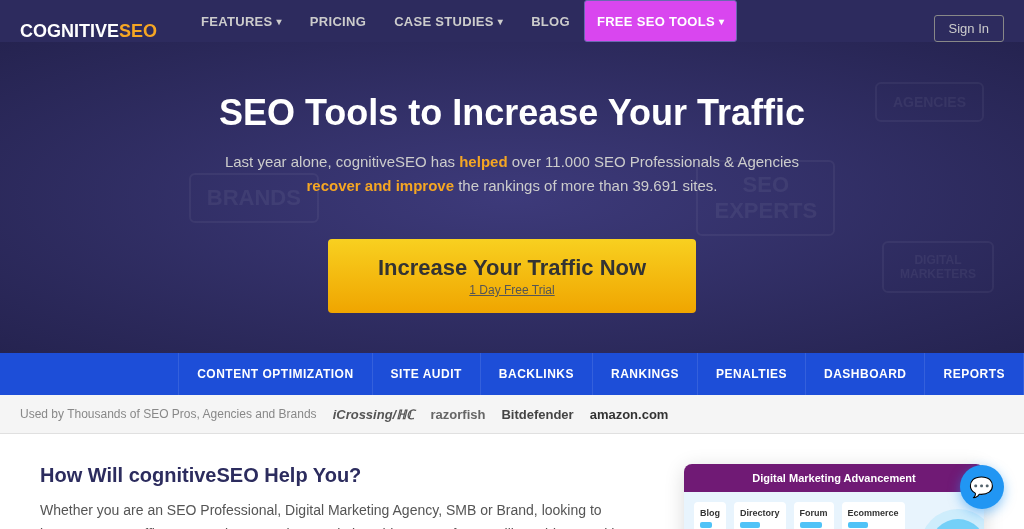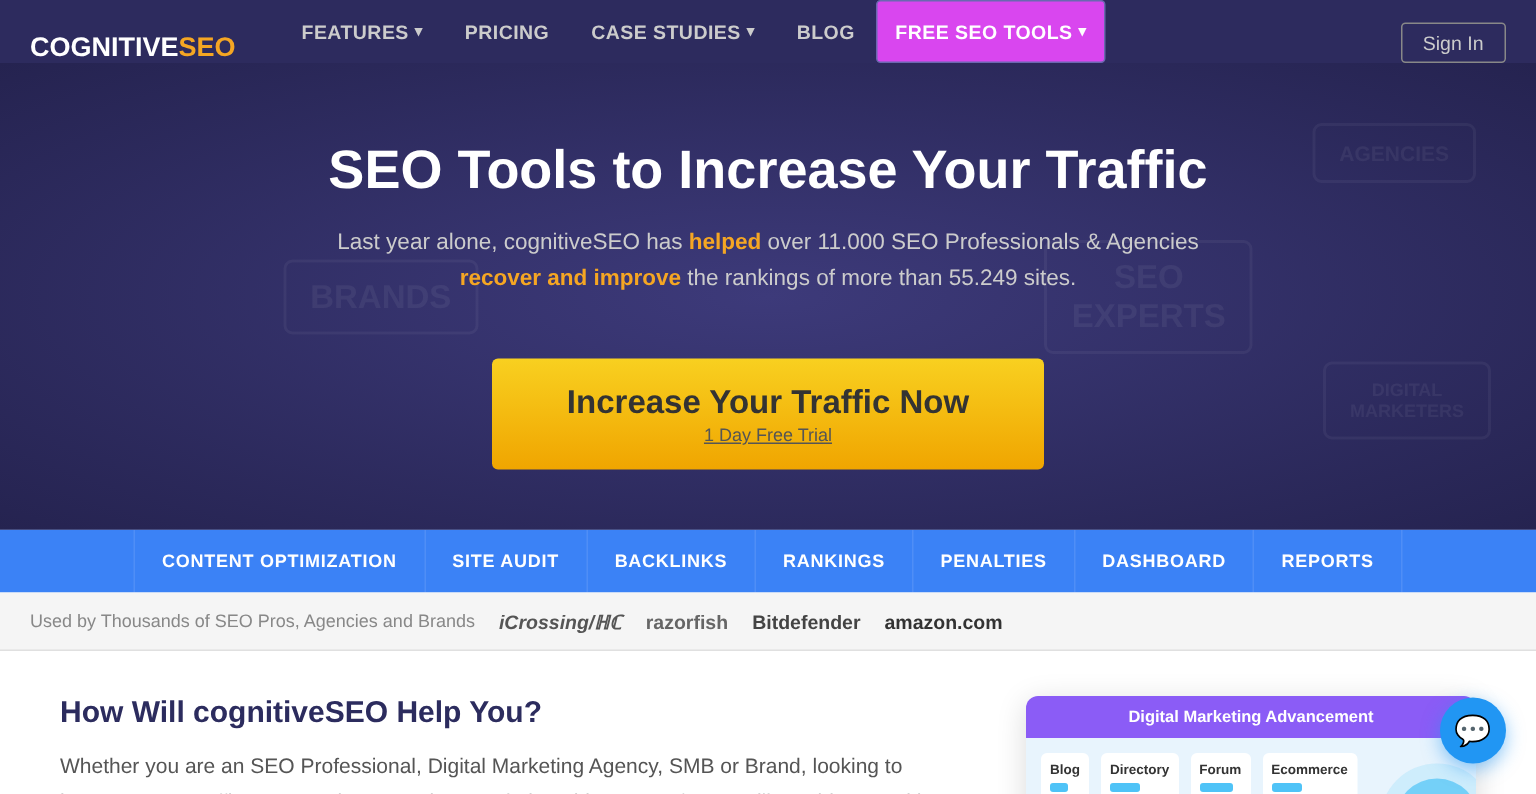--- a/index.html
+++ b/index.html
@@ -130,23 +130,23 @@
     .cta-button-sub {
       color: #555;
       font-size: 12px;
       text-decoration: underline;
       display: block;
       margin-top: 2px;
     }
 
     
     .feature-tabs {
-      background: #3b82f6;
-      display: flex;
-      justify-content: center;
+      background: #1d4ed8;
+      display: flex;
+      justify-content: flex-end;
     }
     .feature-tab {
       color: white;
       font-size: 12px;
       font-weight: 700;
       text-transform: uppercase;
       padding: 14px 18px;
       cursor: pointer;
       letter-spacing: 0.5px;
       border-right: 1px solid rgba(255,255,255,0.1);
@@ -206,21 +206,21 @@
 
     
     .dashboard-mockup {
       background: white;
       border-radius: 8px;
       box-shadow: 0 4px 20px rgba(0,0,0,0.15);
       overflow: hidden;
       position: relative;
     }
     .dash-header {
-      background: #8b5cf6;
+      background: #701a75;
       padding: 8px 12px;
       font-size: 11px;
       font-weight: bold;
       color: white;
       text-align: center;
     }
     .dash-body {
       background: #e8f4fd;
       padding: 10px;
       display: flex;
@@ -299,21 +299,21 @@
     <span class="hero-bg-word">SEO<br>EXPERTS</span>
     <span class="hero-bg-word" style="position:absolute;right:40px;top:40px;font-size:14px;">AGENCIES</span>
     <span class="hero-bg-word" style="position:absolute;right:30px;bottom:60px;font-size:12px;">DIGITAL<br>MARKETERS</span>
   </div>
   <h1 class="hero-title">SEO Tools to Increase Your Traffic</h1>
   <p class="hero-subtitle">
     <span>Last year alone, cognitiveSEO has </span>
     <span class="highlight-yellow">helped</span>
     <span> over 11.000 SEO Professionals &amp; Agencies<br></span>
     <span class="highlight-yellow">recover and improve</span>
-    <span> the rankings of more than 55.249 sites.</span>
+    <span> the rankings of more than 39.691 sites.</span>
   </p>
   <div class="hero-cta">
     <button class="cta-button">
       <span class="cta-button-main">Increase Your Traffic Now</span>
       <span class="cta-button-sub">1 Day Free Trial</span>
     </button>
   </div>
 </section>
 
 <div class="feature-tabs">

